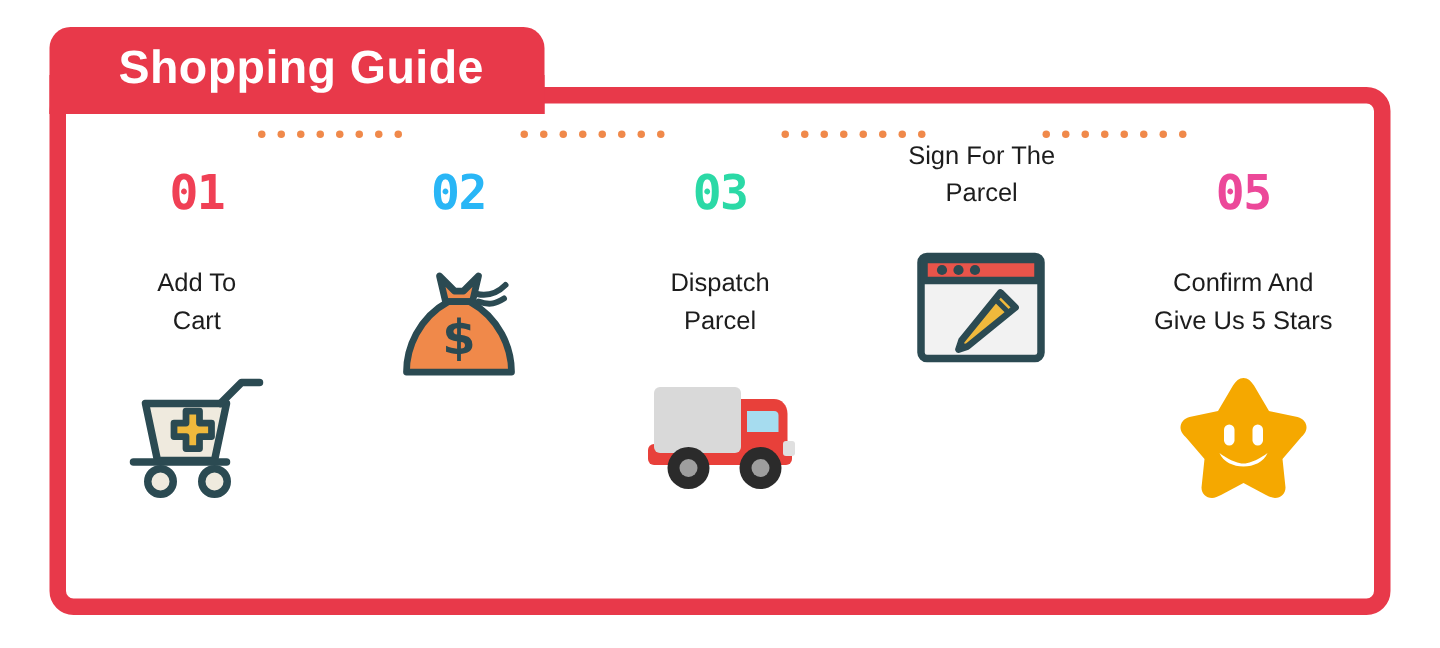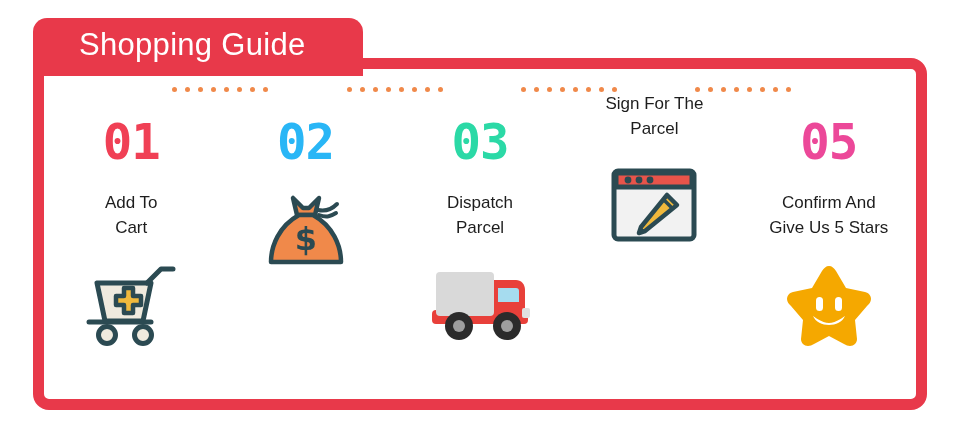--- a/index.html
+++ b/index.html
@@ -55,21 +55,21 @@
     z-index: 3;
   }
   #title-text {
     position: absolute;
     left: 79px;
     top: 27px;
     z-index: 4;
     color: #ffffff;
     font-family: "Liberation Sans", sans-serif;
     font-size: 31px;
-    font-weight: 400;
+    font-weight: 700;
     letter-spacing: 0.3px;
     white-space: nowrap;
   }
 
   
   #steps {
     position: absolute;
     left: 44px;
     top: 69px;
     width: 872px;
@@ -82,23 +82,23 @@
   .step {
     flex: 1 1 0;
     position: relative;
     height: 100%;
     display: flex;
     flex-direction: column;
     align-items: center;
   }
 
   .step-num {
-    margin-top: 47px;
+    margin-top: 33px;
     font-family: "DejaVu Sans Mono", monospace;
-    font-size: 49px;
+    font-size: 32px;
     font-weight: 700;
     line-height: 1;
     letter-spacing: -1px;
     height: 52px;
     display: flex;
     align-items: center;
     user-select: none;
   }
   .step-label {
     margin-top: 22px;

